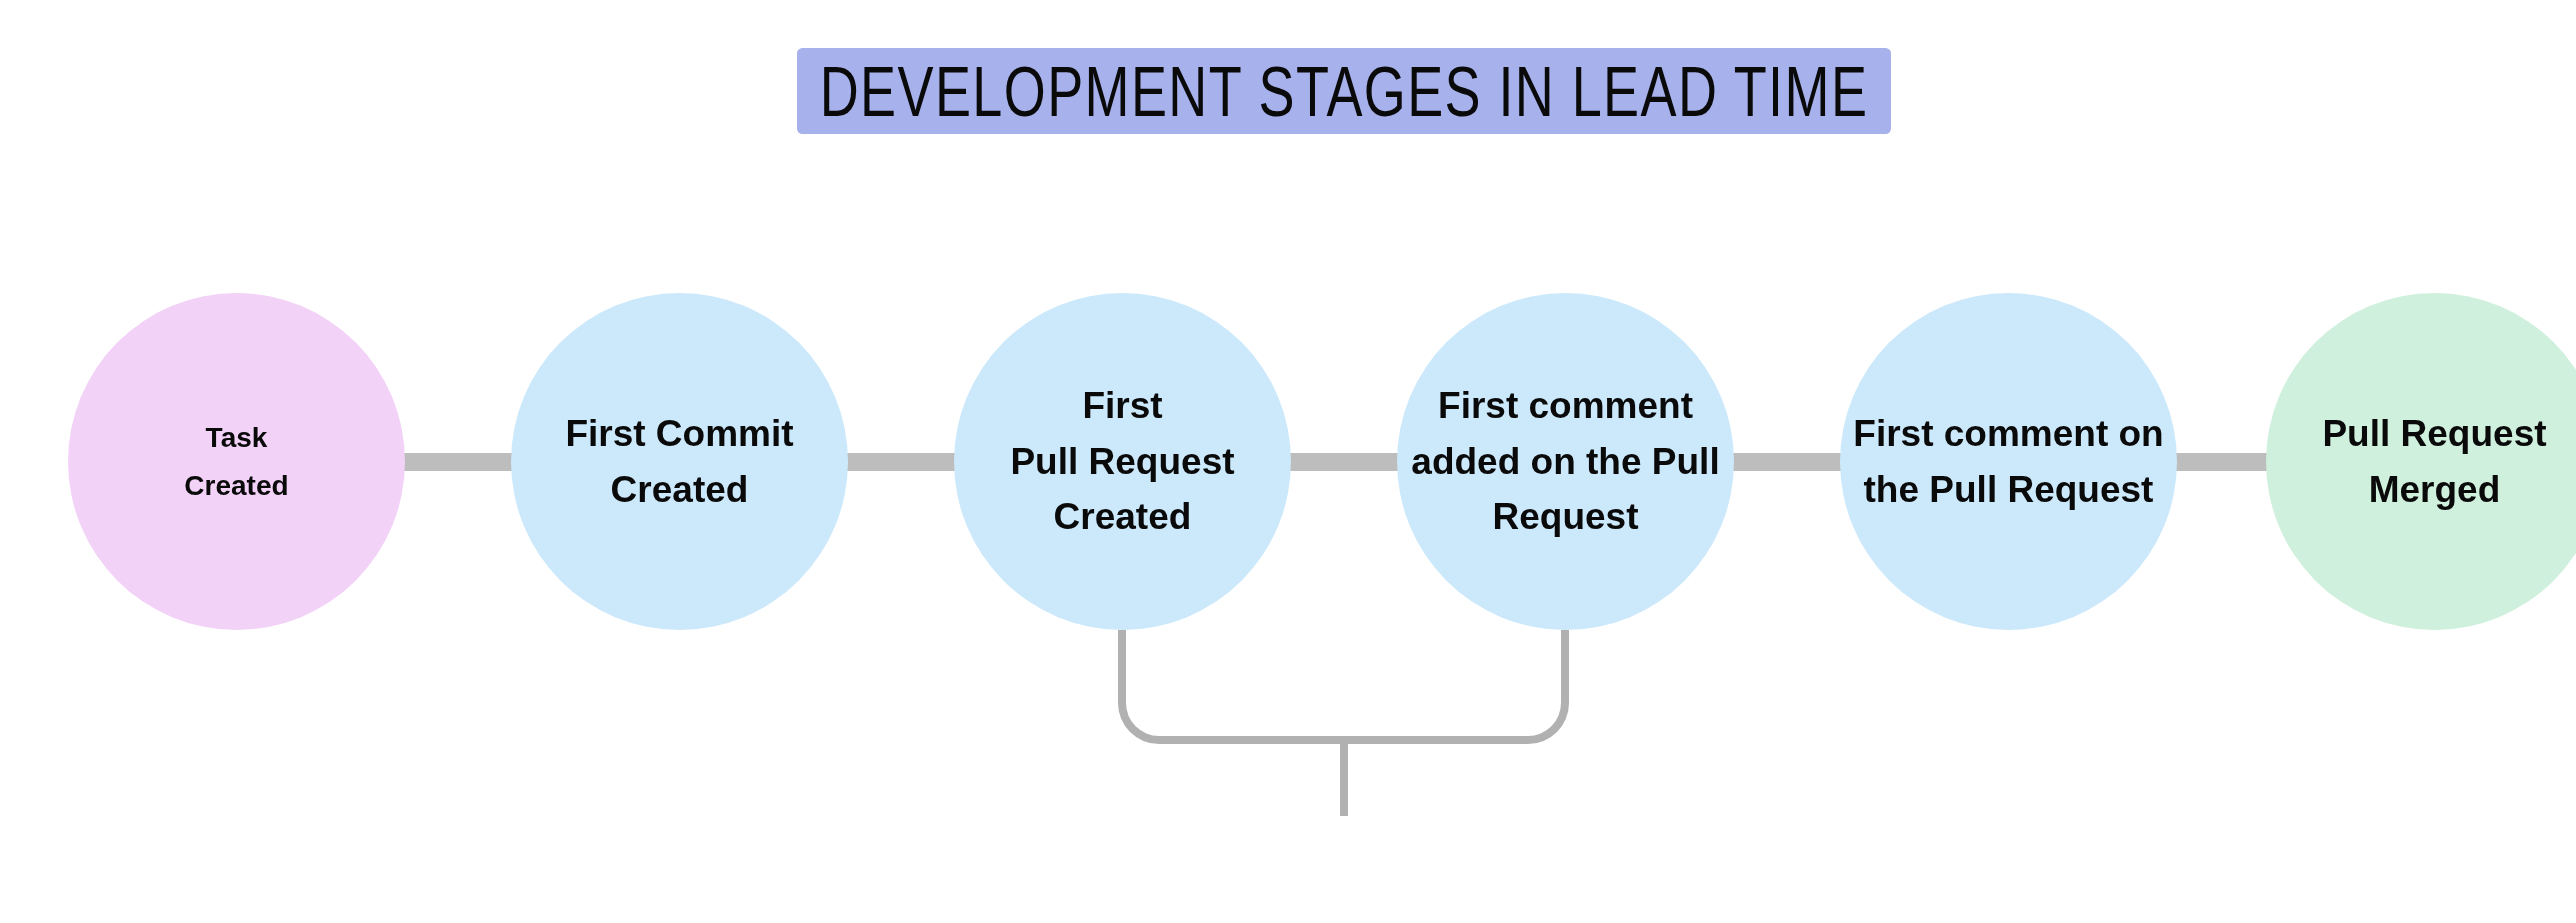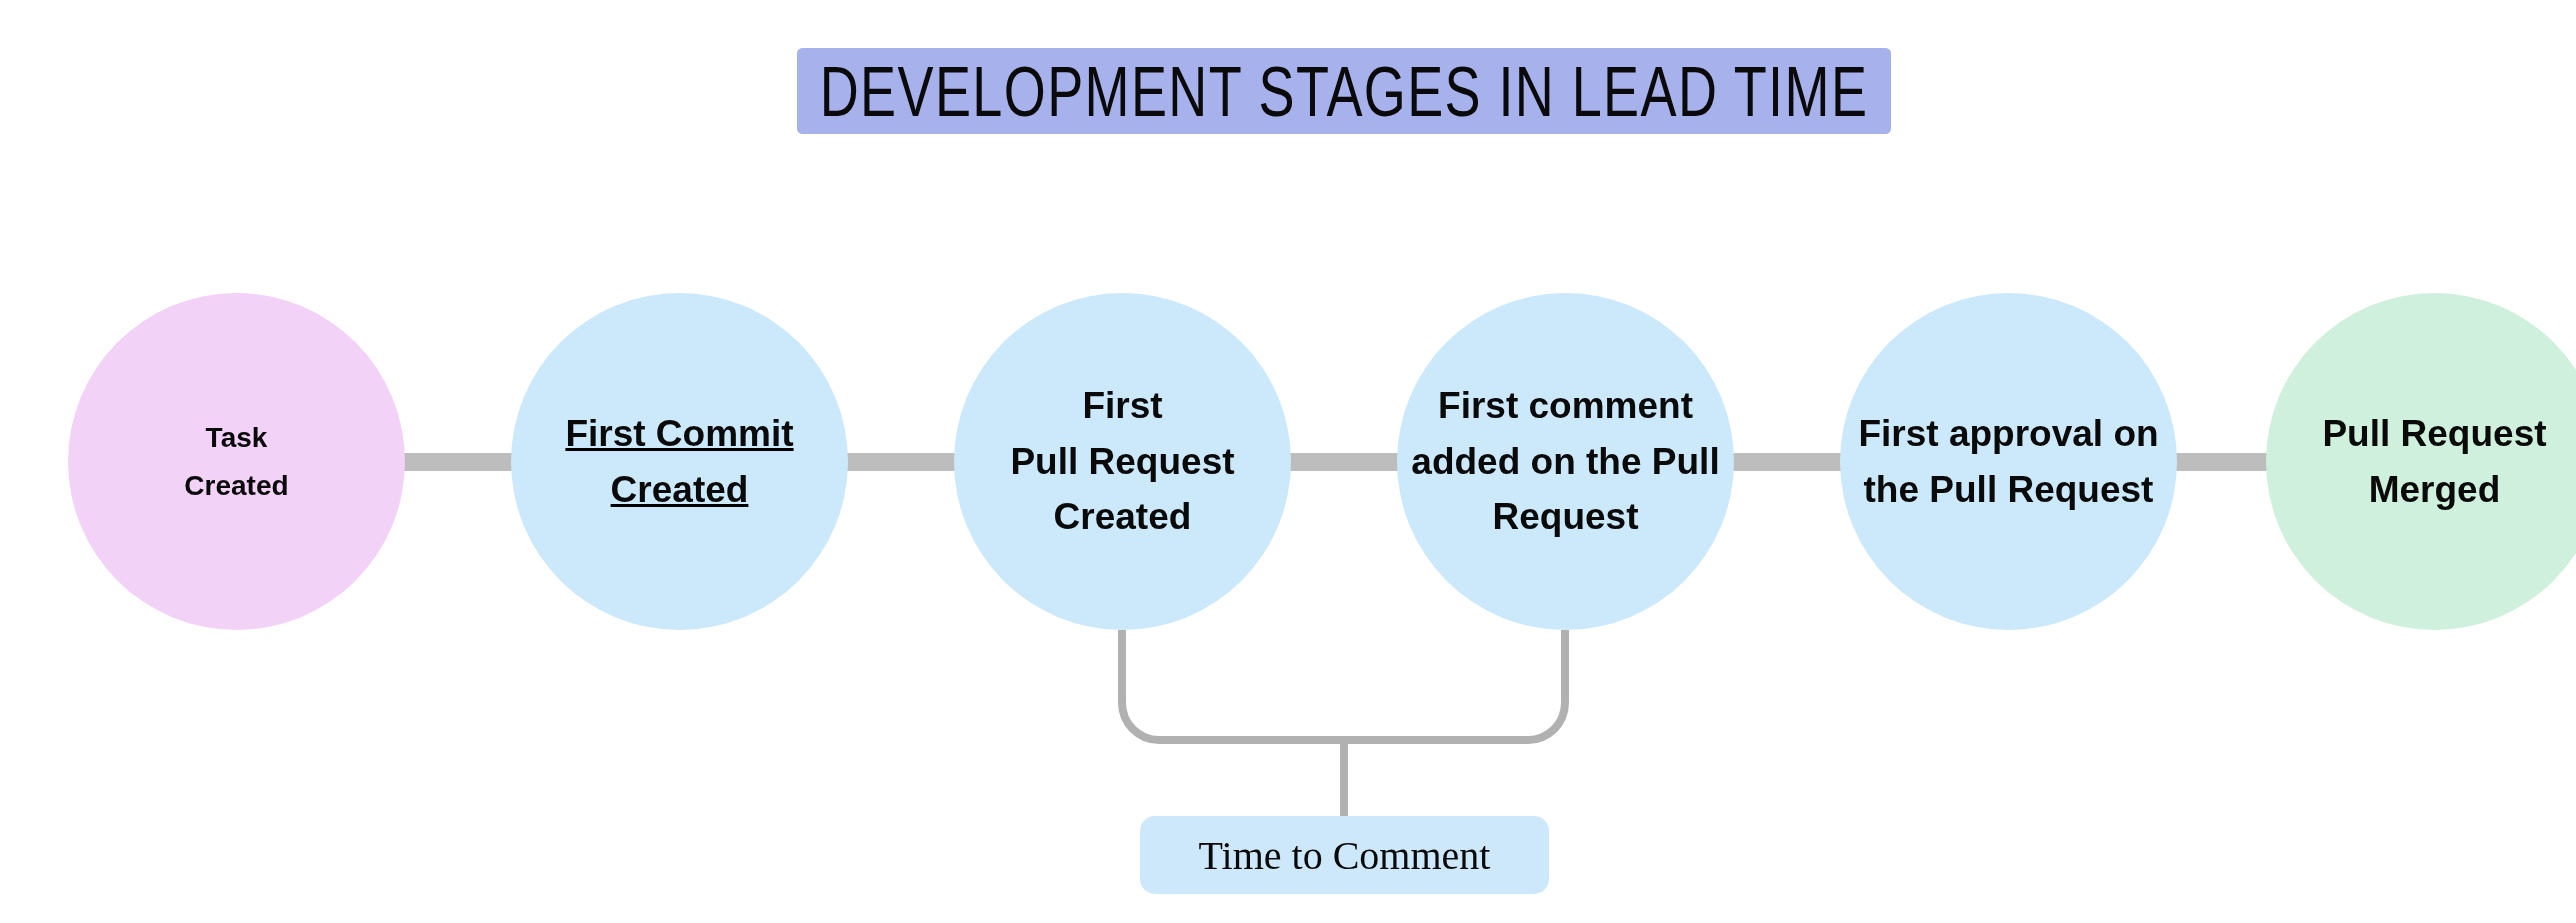--- a/index.html
+++ b/index.html
@@ -66,44 +66,41 @@
   <div class="connector" style="left:192px;width:443px"></div>
   <div class="connector" style="left:635px;width:443px"></div>
   <div class="connector" style="left:1078px;width:443px"></div>
   <div class="connector" style="left:1522px;width:443px"></div>
   <div class="connector" style="left:1965px;width:426px"></div>
 
   <div class="circle c-pink first-node" style="left: 24px; background: rgb(243, 210, 248);">
     <span class="circle-label">Task
 Created</span>
   </div>
-  <div class="circle c-blue" style="left: 467px; background: rgb(204, 233, 251); text-decoration: underline;">
+  <div class="circle c-blue" style="left: 467px; background: rgb(204, 233, 251);">
     <span class="circle-label">First Commit
 Created</span>
   </div>
   <div class="circle c-blue" style="left: 910px; background: rgb(204, 233, 251);">
     <span class="circle-label">First
 Pull Request
 Created</span>
   </div>
   <div class="circle c-blue" style="left: 1353px; background: rgb(204, 233, 251);">
     <span class="circle-label">First comment
 added on the Pull
 Request</span>
   </div>
   <div class="circle c-blue" style="left: 1796px; background: rgb(204, 233, 251);">
-    <span class="circle-label">First approval on
+    <span class="circle-label">First comment on
 the Pull Request</span>
   </div>
   <div class="circle c-green" style="left: 2222px; background: rgb(207, 240, 220);">
     <span class="circle-label">Pull Request
 Merged</span>
   </div>
 
   <div class="bracket"></div>
   <div class="bracket-stem"></div>
 
-  <div class="label-box" style="background: rgb(205, 232, 250);">
-    <span>Time to Comment</span>
-  </div>
 
 </div>
 
 
 </body></html>

